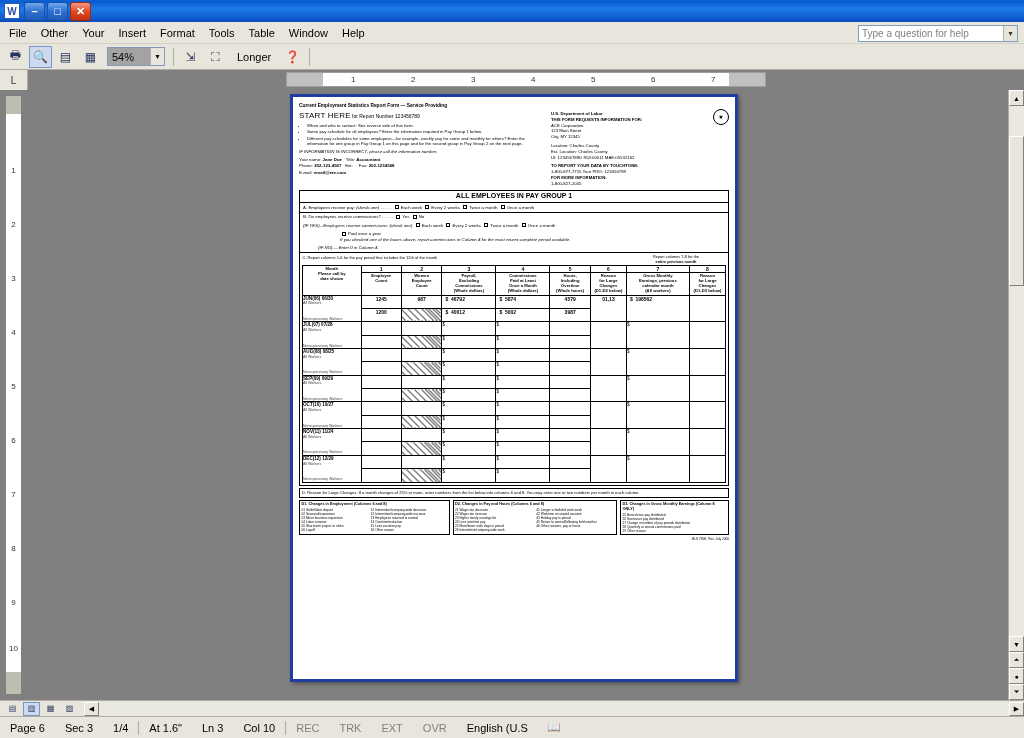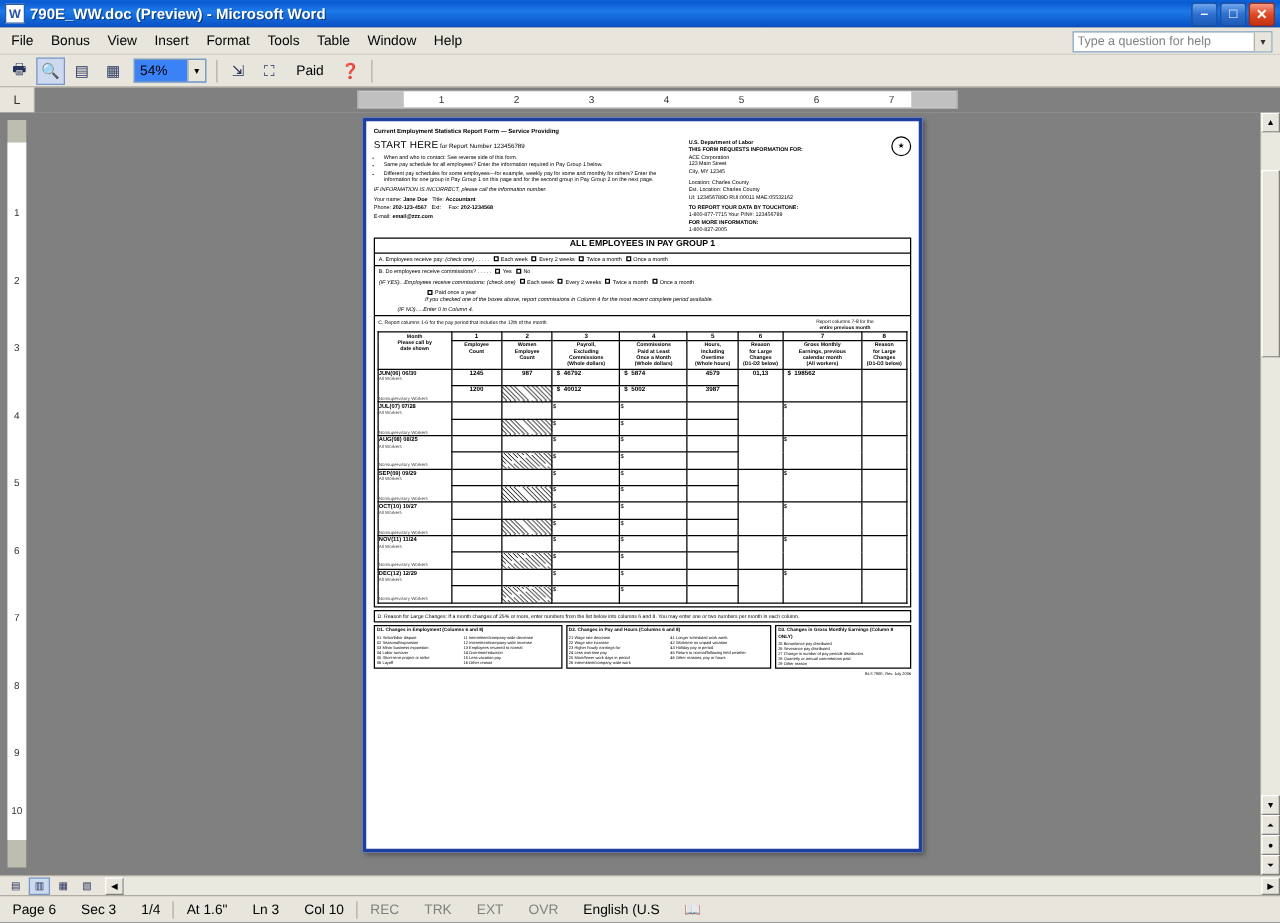--- a/index.html
+++ b/index.html
@@ -64,21 +64,21 @@
   .toolbar {
     height:26px; background:#e8e6dc; border-bottom:1px solid #b0aca0;
     display:flex; align-items:center; padding-left:4px; gap:2px;
   }
   .tbtn {
     width:23px;height:22px; display:flex;align-items:center;justify-content:center;
     font-size:12px; color:#26335e;
   }
   .tbtn.active { border:1px solid #7a96c8; background:#cdd9ef; }
   .zoombox {
-    width:58px;height:19px;background:#3b82f6;border:1px solid #7f9db9;
+    width:58px;height:19px;background:#a3a3a3;border:1px solid #7f9db9;
     display:flex;align-items:center; font-size:11px; padding-left:4px; margin:0 3px;
   }
   .zoombox .caret{ margin-left:auto;width:14px;height:17px;background:#e8e6dc;
     border-left:1px solid #b5b0a5; display:flex;align-items:center;justify-content:center;font-size:8px;}
   .tsep { width:1px;height:18px;background:#b0aca0;margin:0 3px; }
   .closebtn { font-size:11px; padding:2px 8px; }
 
   
   .rulerrow { height:20px; background:#e8e6dc; display:flex; align-items:stretch; }
   .corner {
@@ -200,32 +200,31 @@
   }
   .status .cell { padding:0 10px; white-space:nowrap; }
   .status .dim { color:#808080; }
   .status .sep { width:1px;height:14px;background:#b0aca0; }
 </style>
 </head>
 <body>
 
 <div class="titlebar">
   <div class="ticon">W</div>
-  <div class="ttext">790E_WW.doc (Preview) - Microsoft Word</div>
   <div class="winbtns">
     <div class="winbtn">–</div>
     <div class="winbtn">□</div>
     <div class="winbtn close">✕</div>
   </div>
 </div>
 
 <div class="menubar">
   <div class="mi">File</div>
-  <div class="mi">Bonus</div>
-  <div class="mi">View</div>
+  <div class="mi">Other</div>
+  <div class="mi">Your</div>
   <div class="mi">Insert</div>
   <div class="mi">Format</div>
   <div class="mi">Tools</div>
   <div class="mi">Table</div>
   <div class="mi">Window</div>
   <div class="mi">Help</div>
   <div class="askbox">
     <span>Type a question for help</span>
     <span class="caret">▾</span>
   </div>
@@ -236,21 +235,21 @@
   <div class="tbtn active">🔍</div>
   <div class="tbtn">▤</div>
   <div class="tbtn">▦</div>
   <div class="zoombox">
     <span>54%</span>
     <span class="caret">▾</span>
   </div>
   <div class="tsep"></div>
   <div class="tbtn">⇲</div>
   <div class="tbtn">⛶</div>
-  <div class="closebtn">Paid</div>
+  <div class="closebtn">Longer</div>
   <div class="tbtn">❓</div>
   <div class="tsep"></div>
 </div>
 
 <div class="rulerrow">
   <div class="corner">L</div>
   <div class="ruler-h-wrap">
     <div class="ruler-h">
       <div class="grayzone" style="left:0;width:36px;"></div>
       <div class="grayzone" style="right:0;width:36px;"></div>

